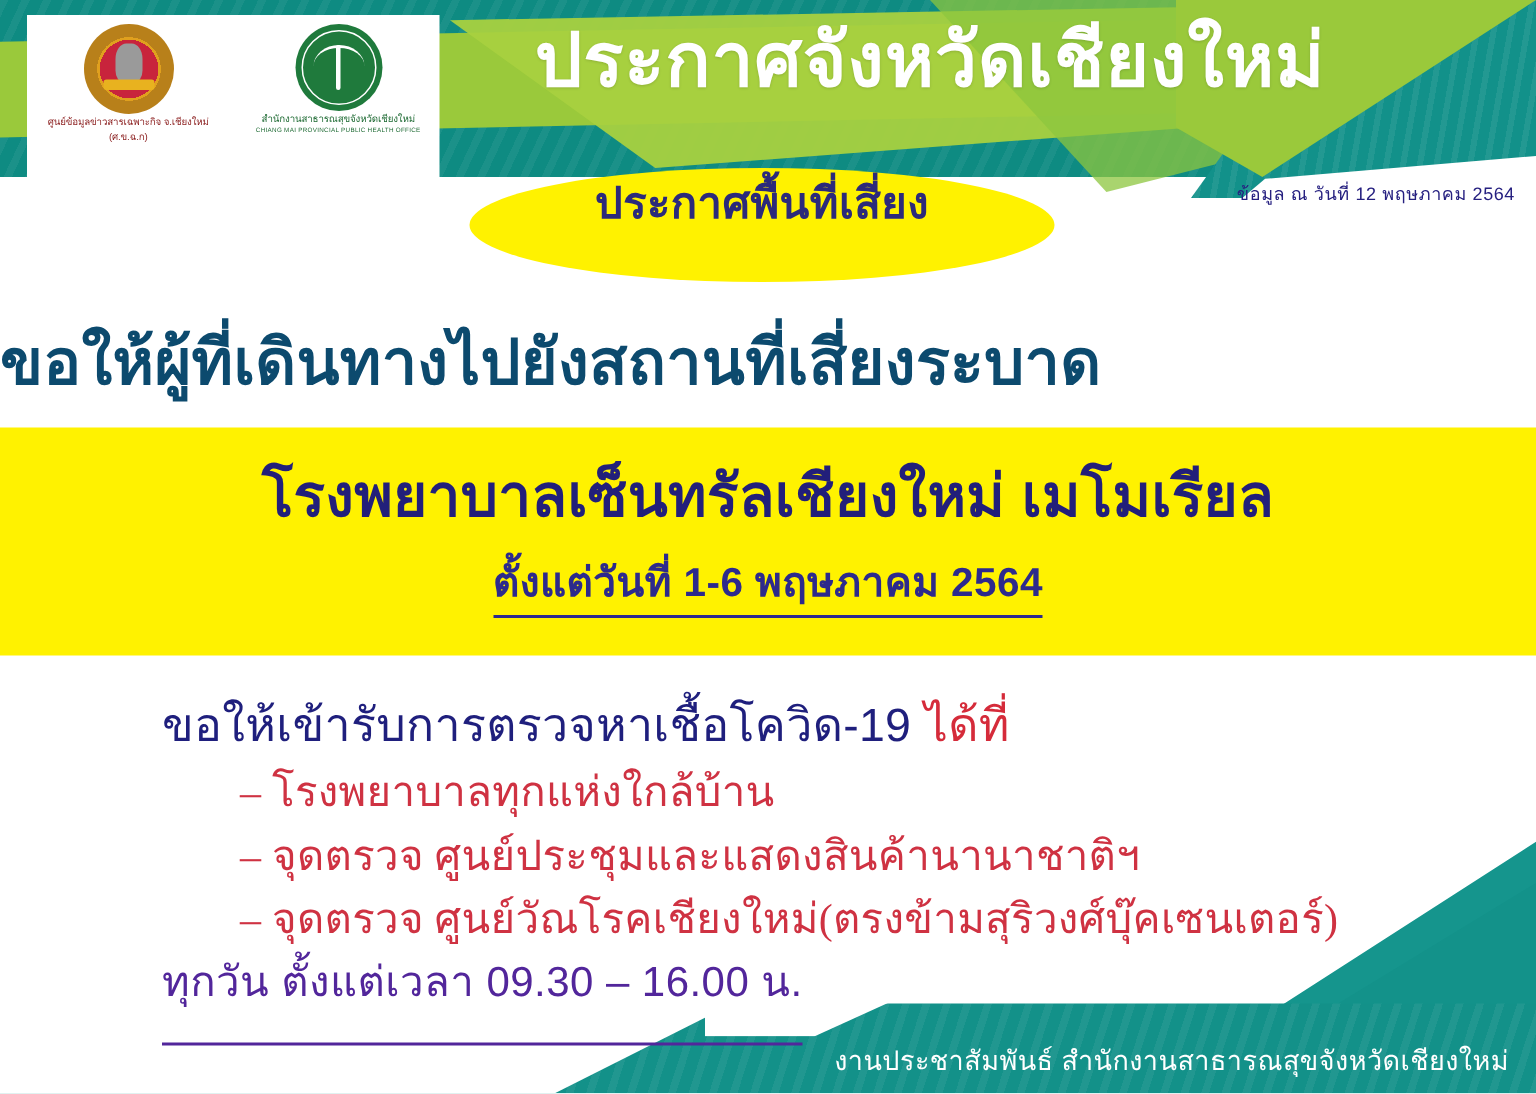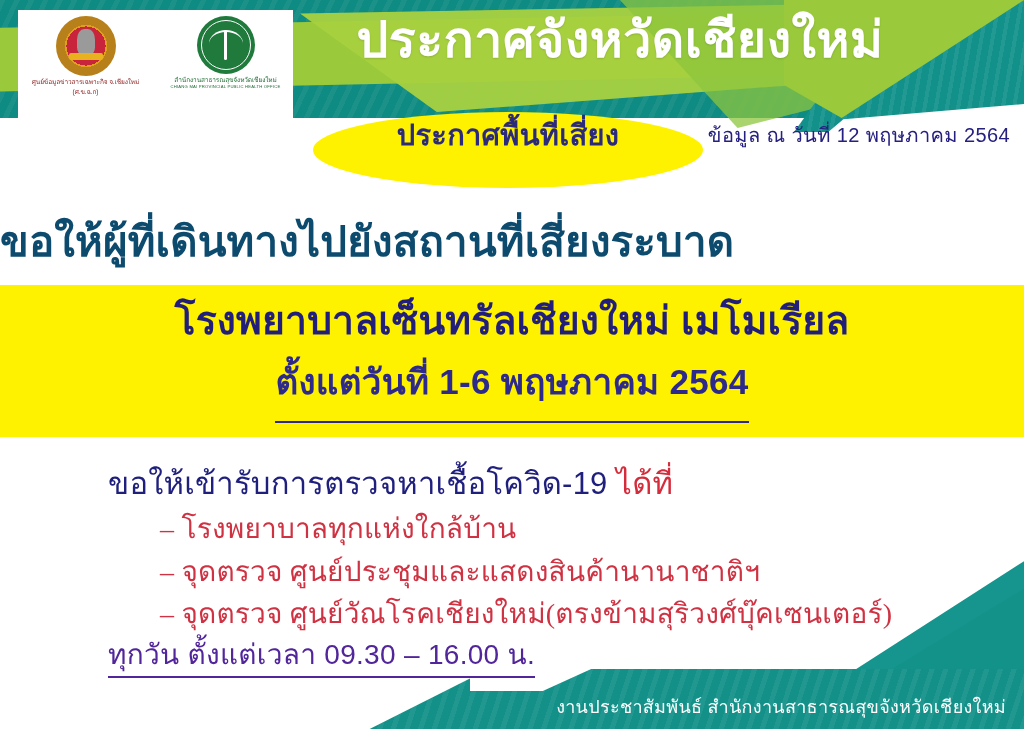--- a/index.html
+++ b/index.html
@@ -274,21 +274,21 @@
     font-size: 29px;
     font-weight: bold;
     color: #2c2a7a;
     letter-spacing: 0.3px;
   }
 
   
   .date-stamp {
     position: absolute;
     right: 14px; top: 119px;
-    font-size: 20px;
+    font-size: 12px;
     color: #262080;
     letter-spacing: 0.4px;
     z-index: 7;
     white-space: nowrap;
   }
 
   
   .headline {
     position: absolute;
     left: 0; top: 208px;
@@ -312,27 +312,27 @@
     gap: 18px;
   }
   .venue-name {
     font-size: 39px;
     font-weight: bold;
     color: #221f7a;
     letter-spacing: 0.2px;
     line-height: 1.15;
   }
   .venue-dates {
-    font-size: 35px;
+    font-size: 27px;
     font-weight: bold;
     color: #2d2a8c;
     letter-spacing: 0.3px;
     line-height: 1.15;
     border-bottom: 2px solid #2d2a8c;
-    padding-bottom: 19px;
+    padding-bottom: 6px;
   }
 
   
   .instruction-line {
     position: absolute;
     left: 108px; top: 458px;
     font-size: 31px;
     color: #1f1f7d;
     letter-spacing: 0.2px;
   }
@@ -352,21 +352,21 @@
     line-height: 1.52;
     white-space: nowrap;
   }
   .hours-line {
     position: absolute;
     left: 108px; top: 632px;
     font-size: 28px;
     color: #52269b;
     letter-spacing: 0.3px;
     border-bottom: 2px solid #52269b;
-    padding-bottom: 0;
+    padding-bottom: 19px;
   }
 
   
   .footer-text {
     position: absolute;
     right: 18px; bottom: 8px;
     font-size: 18px;
     color: #ffffff;
     letter-spacing: 0.3px;
     z-index: 8;

